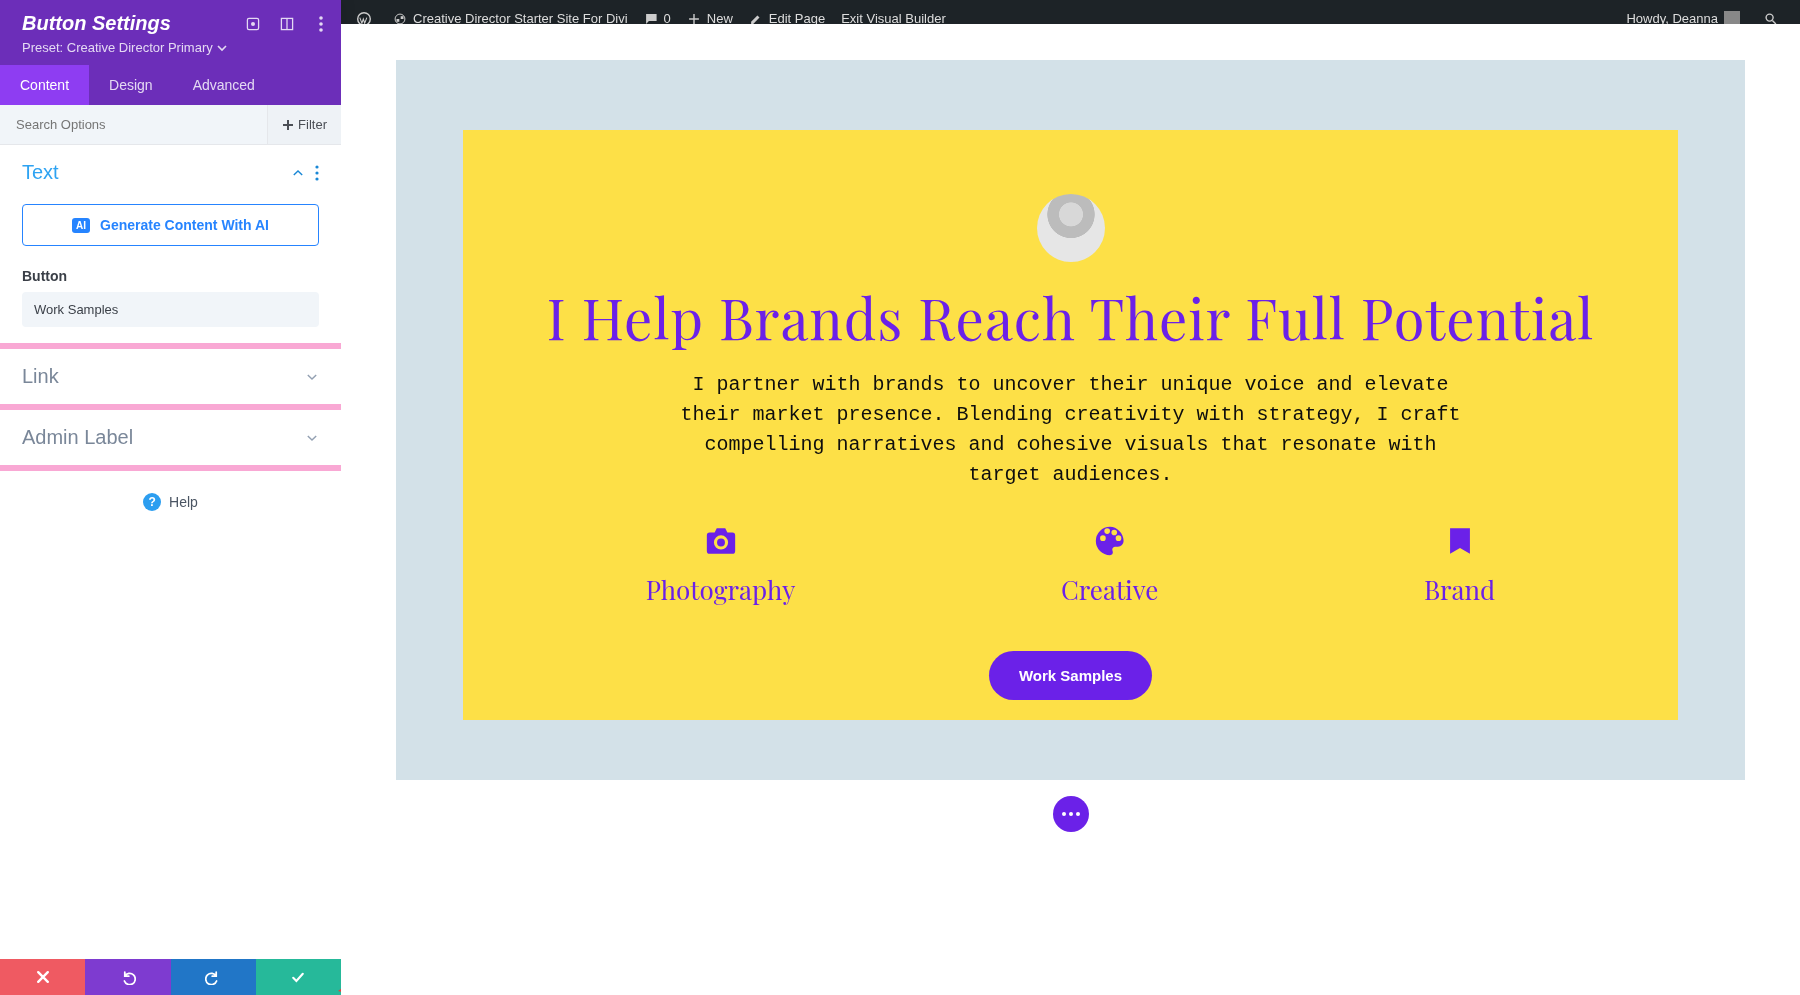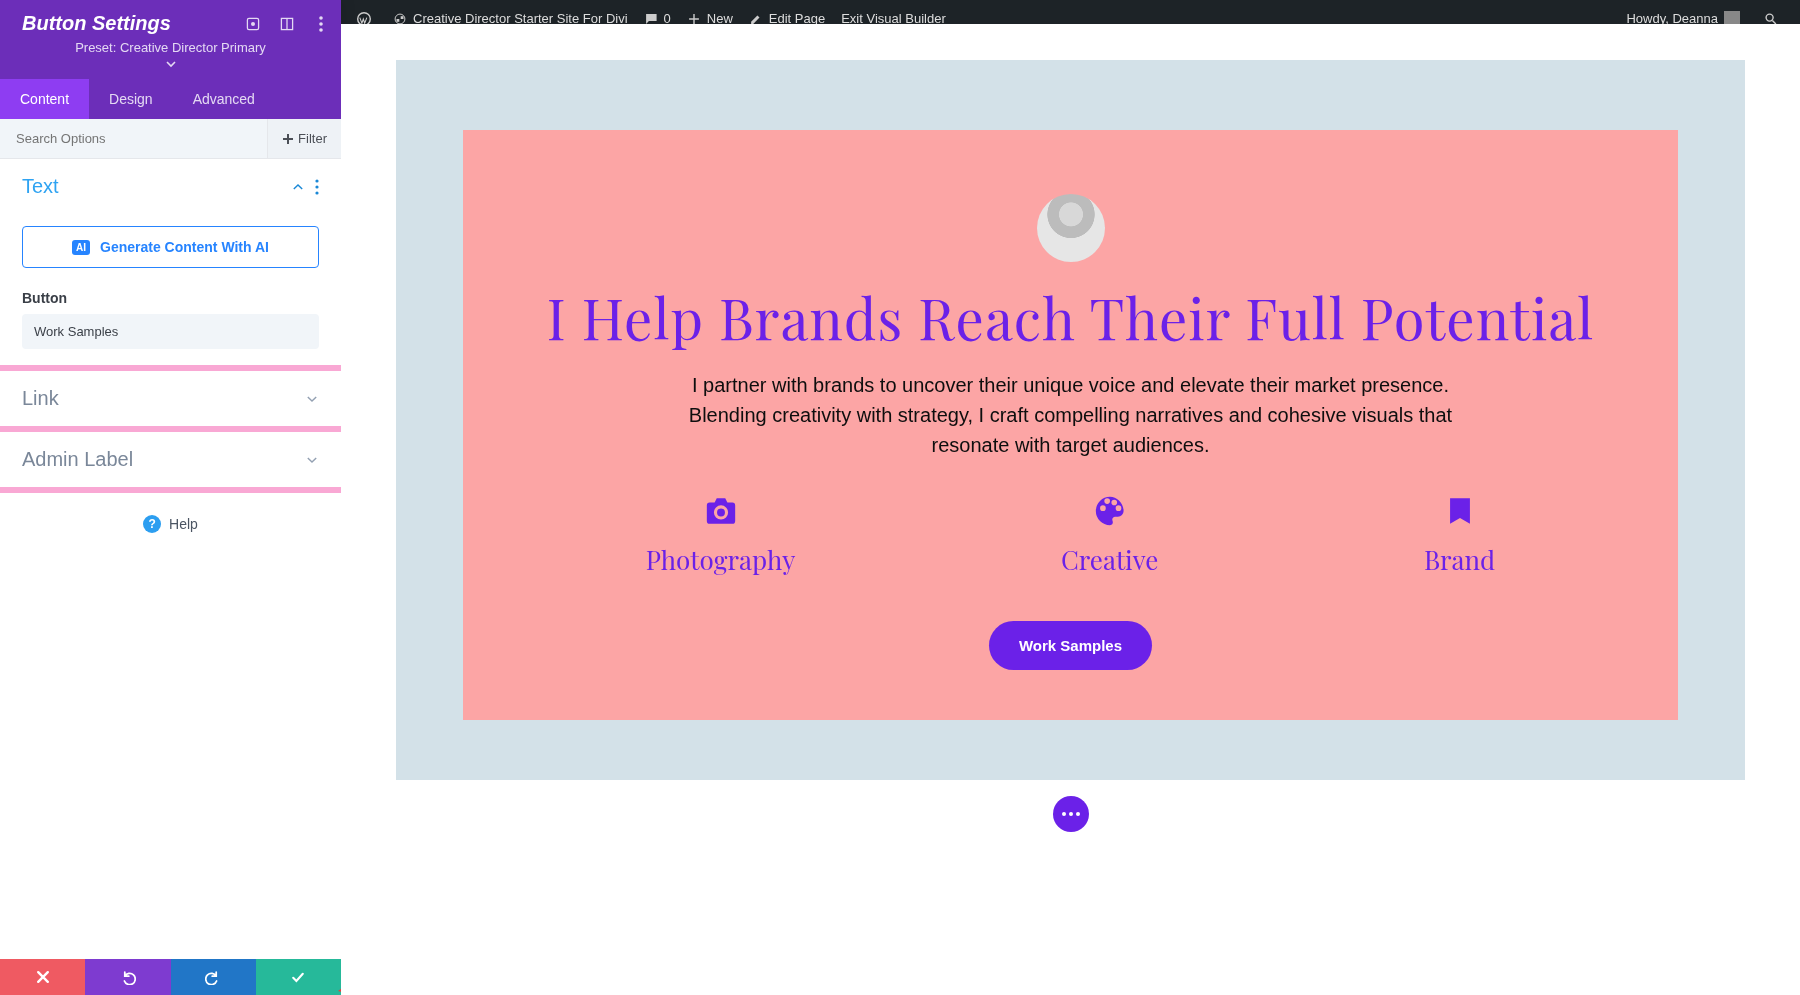--- a/index.html
+++ b/index.html
@@ -8,21 +8,21 @@
   .wp-bar { position: absolute; top:0; left:341px; right:0; height:37px; background:#1d2327; color:#c8c8c8; font-size:13px; display:flex; align-items:center; padding:0 8px; }
   .wp-bar .item { display:flex; align-items:center; height:100%; padding:0 8px; cursor:pointer; color:#ddd; }
   .wp-bar .item svg { width:14px; height:14px; fill:#ccc; margin-right:6px;}
   .wp-bar .spacer { flex:1;}
   .wp-bar .av-box { width:16px;height:16px;background:#888;margin-left:6px;}
   .wp-bar .search { margin-left:8px;}
   
   .sidebar { position:absolute; top:0; left:0; width:341px; height:100%; background:#fff; box-shadow: 4px 0 12px rgba(0,0,0,0.08); display:flex; flex-direction:column;}
   .sb-header { background:#6c2eb9; color:#fff; padding:12px 22px 10px 22px; position:relative;}
   .sb-title { font-size:20px; font-weight:600;font-style:italic; }
-  .sb-preset { font-size:13px; margin-top:5px; color:#e4d9f3; display:flex; align-items:center; gap:4px; cursor:pointer;flex-direction:column;}
+  .sb-preset { font-size:13px; margin-top:5px; color:#e4d9f3; display:flex; align-items:center; gap:4px; cursor:pointer;}
   .sb-header-icons { position:absolute; right:8px; top:12px; display:flex; gap:10px; align-items:center;}
   .sb-header-icons .ico { padding:4px; cursor:pointer;}
   .sb-header-icons svg{width:16px;height:16px;fill:#e4d9f3;}
   
   .sb-tabs { display:flex; background:#6c2eb9; }
   .sb-tab { flex:0 0 auto; padding:12px 20px; color:#e4d9f3; font-size:14px; cursor:pointer;}
   .sb-tab.active { background:#8e3df2; color:#fff; }
   
   .sb-search { display:flex; align-items:center; background:#f1f5f9; border-bottom:1px solid #e5e7eb;}
   .sb-search input { flex:1; border:none; background:transparent; padding:12px 16px; font-size:13px; color:#94a3b8; outline:none;}
@@ -30,41 +30,41 @@
   
   .sb-body { flex:1; overflow:auto;}
   .sec { border-bottom:6px solid #f9a8d4; padding:16px 22px;}
   .sec-head { display:flex; align-items:center; justify-content:space-between; cursor:pointer;}
   .sec-title { font-size:20px; }
   .sec-head .icons { display:flex; align-items:center; gap:10px; color:#1a88d6;}
   .sec-text .sec-title{ color:#2ea3f2; font-weight:500;}
   .sec-link .sec-title, .sec-admin .sec-title{ color:#7a8799; font-weight:500;}
   .chev { width:14px; height:14px; fill:#1a88d6;}
   .chev.gray{fill:#93a0b2;}
-  .gen-btn { margin-top:28px; border:1.5px solid #2684ff; color:#2684ff; background:#fff; border-radius:4px; height:42px; display:flex; align-items:center; justify-content:center; gap:10px; font-weight:600; font-size:14px; cursor:pointer;}
+  .gen-btn { margin-top:20px; border:1.5px solid #2684ff; color:#2684ff; background:#fff; border-radius:4px; height:42px; display:flex; align-items:center; justify-content:center; gap:10px; font-weight:600; font-size:14px; cursor:pointer;}
   .gen-btn .ai { background:#2684ff; color:#fff; font-size:10px; font-weight:700; border-radius:3px; padding:2px 4px;}
   .field-label { margin-top:22px; font-size:14px; font-weight:600; color:#3a3f47;}
   .field-input { margin-top:8px; background:#f1f5f9; border-radius:4px; padding:10px 12px; font-size:13px; color:#3a3f47;}
   .help-row { display:flex; align-items:center; justify-content:center; gap:8px; padding:22px 0; color:#4b5563; font-size:14px;}
   .help-ico { width:18px;height:18px;border-radius:50%;background:#2c9ef0;color:#fff;display:flex;align-items:center;justify-content:center;font-size:12px;font-weight:700;}
   
   .sb-actions { display:flex; height:36px;}
   .sb-actions .act { flex:1; display:flex; align-items:center; justify-content:center; cursor:pointer;}
   .act-cancel{background:#ef5a62;} .act-undo{background:#7e3bd0;} .act-redo{background:#2176c7;} .act-save{background:#26b99a;}
   .sb-actions svg{width:16px;height:16px;fill:#fff;}
   
   .arrow { position:absolute; left:332px; bottom:-6px; width:80px; height:66px; pointer-events:none;}
   
   .canvas { position:absolute; top:24px; left:341px; right:0; bottom:0; background:#fff; overflow:hidden;}
   .pale { position:absolute; top:36px; left:55px; right:55px; height:720px; background:#d3e1e8;}
-  .card { position:absolute; top:106px; left:122px; right:122px; height:590px; background:#fca5a5;}
+  .card { position:absolute; top:106px; left:122px; right:122px; height:590px; background:#fde047;}
   .card-inner{ padding:64px 50px 40px 50px; text-align:center;}
   .avatar { width:68px;height:68px;border-radius:50%; margin:0 auto 24px auto; background:radial-gradient(circle at 50% 30%, #d8d8d8 0 20%, #bcbcbc 21% 40%, #e6e6e6 41% 100%); filter:grayscale(1);}
   .headline{ font-family: "Didot","Bodoni MT","Playfair Display","Times New Roman",serif; font-size:56px; color:#6b21e8; letter-spacing:1px; line-height:1.1;}
-  .sub { margin:22px auto 0 auto; max-width:800px; font-size:20px; color:#0e0e0e; line-height:1.5;}
+  .sub { margin:22px auto 0 auto; max-width:800px; font-size:20px; color:#0e0e0e; line-height:1.5;font-family:Liberation Mono, monospace;}
   .feat-row { display:flex; justify-content:space-around; margin-top:34px;}
   .feat { display:flex; flex-direction:column; align-items:center; gap:14px;}
   .feat .ficon{ width:34px;height:34px; fill:#6b21e8;}
   .feat .flabel{ font-family:"Didot","Bodoni MT","Playfair Display","Times New Roman",serif; font-size:26px; color:#6b21e8;}
   .cta { margin:44px auto 0; background:#6b21e8; color:#fff; border:none; padding:16px 30px; border-radius:999px; font-size:15px; font-weight:600; cursor:pointer;}
   .float-dots{ position:absolute; left:50%; transform:translateX(-50%); top:772px; width:36px;height:36px;border-radius:50%;background:#6b21e8; display:flex;align-items:center;justify-content:center; gap:3px;}
   .float-dots span{width:4px;height:4px;border-radius:50%;background:#fff;}
 </style>
 </head>
 <body>

